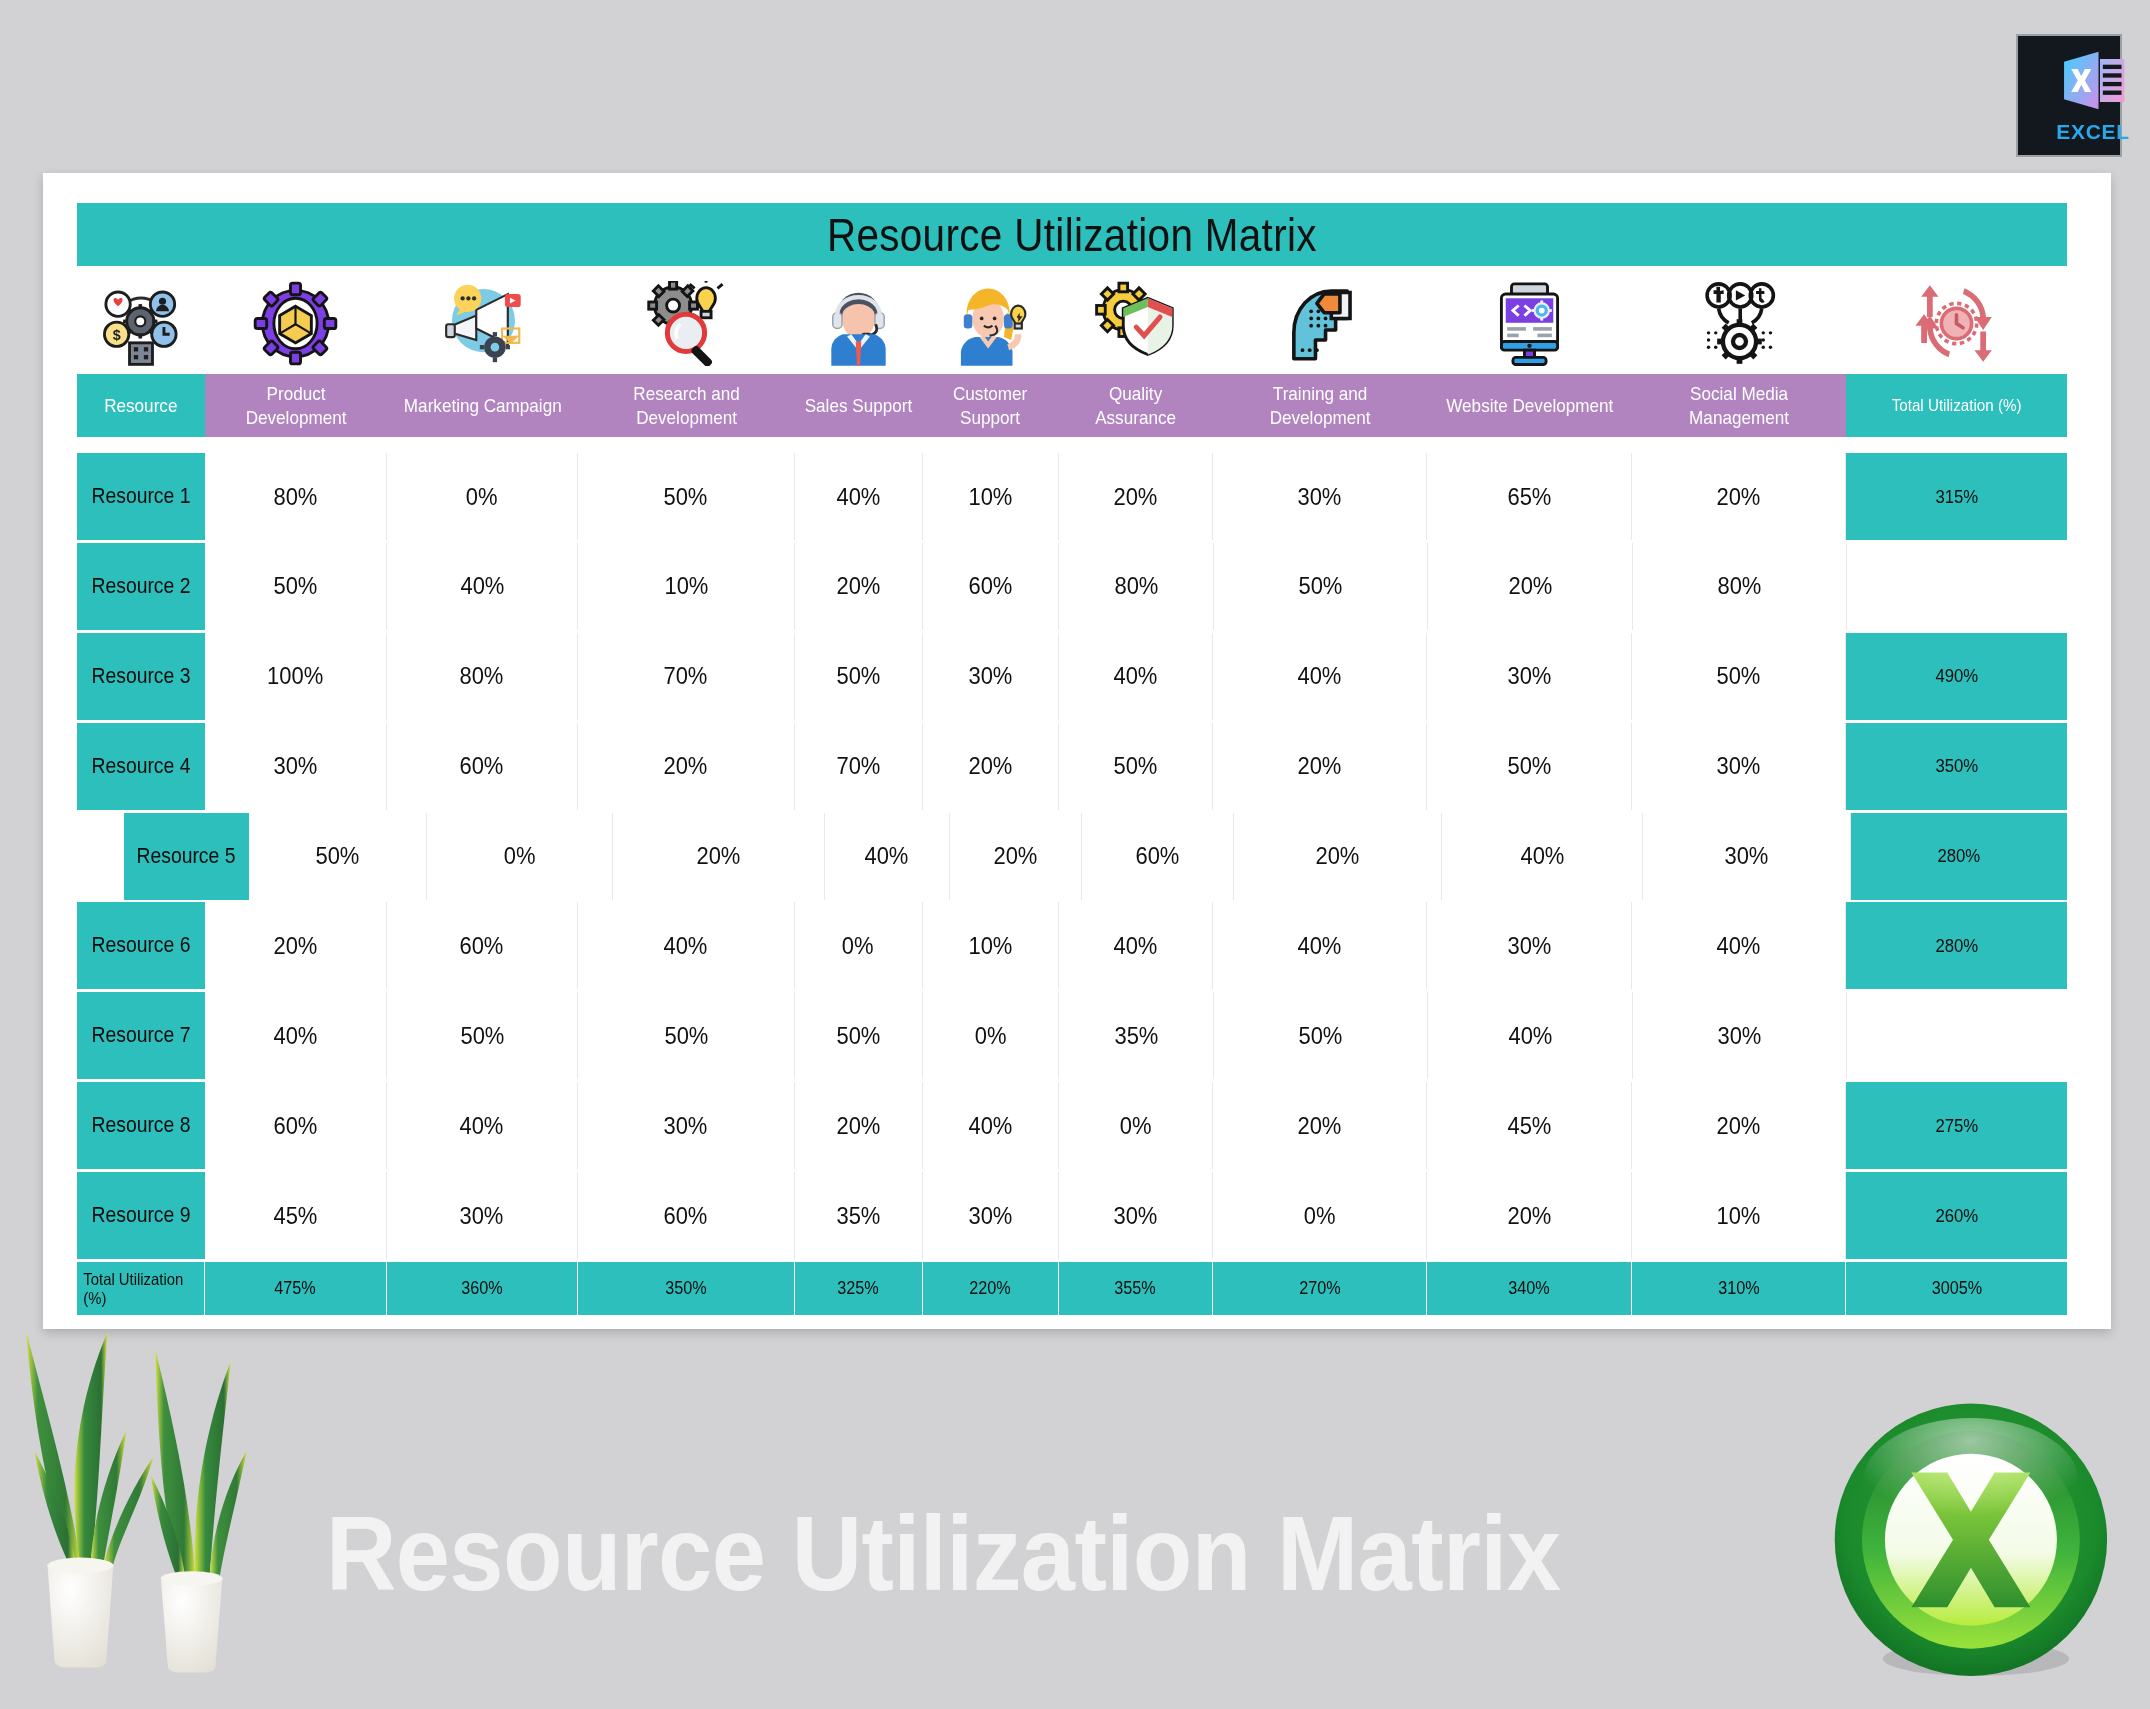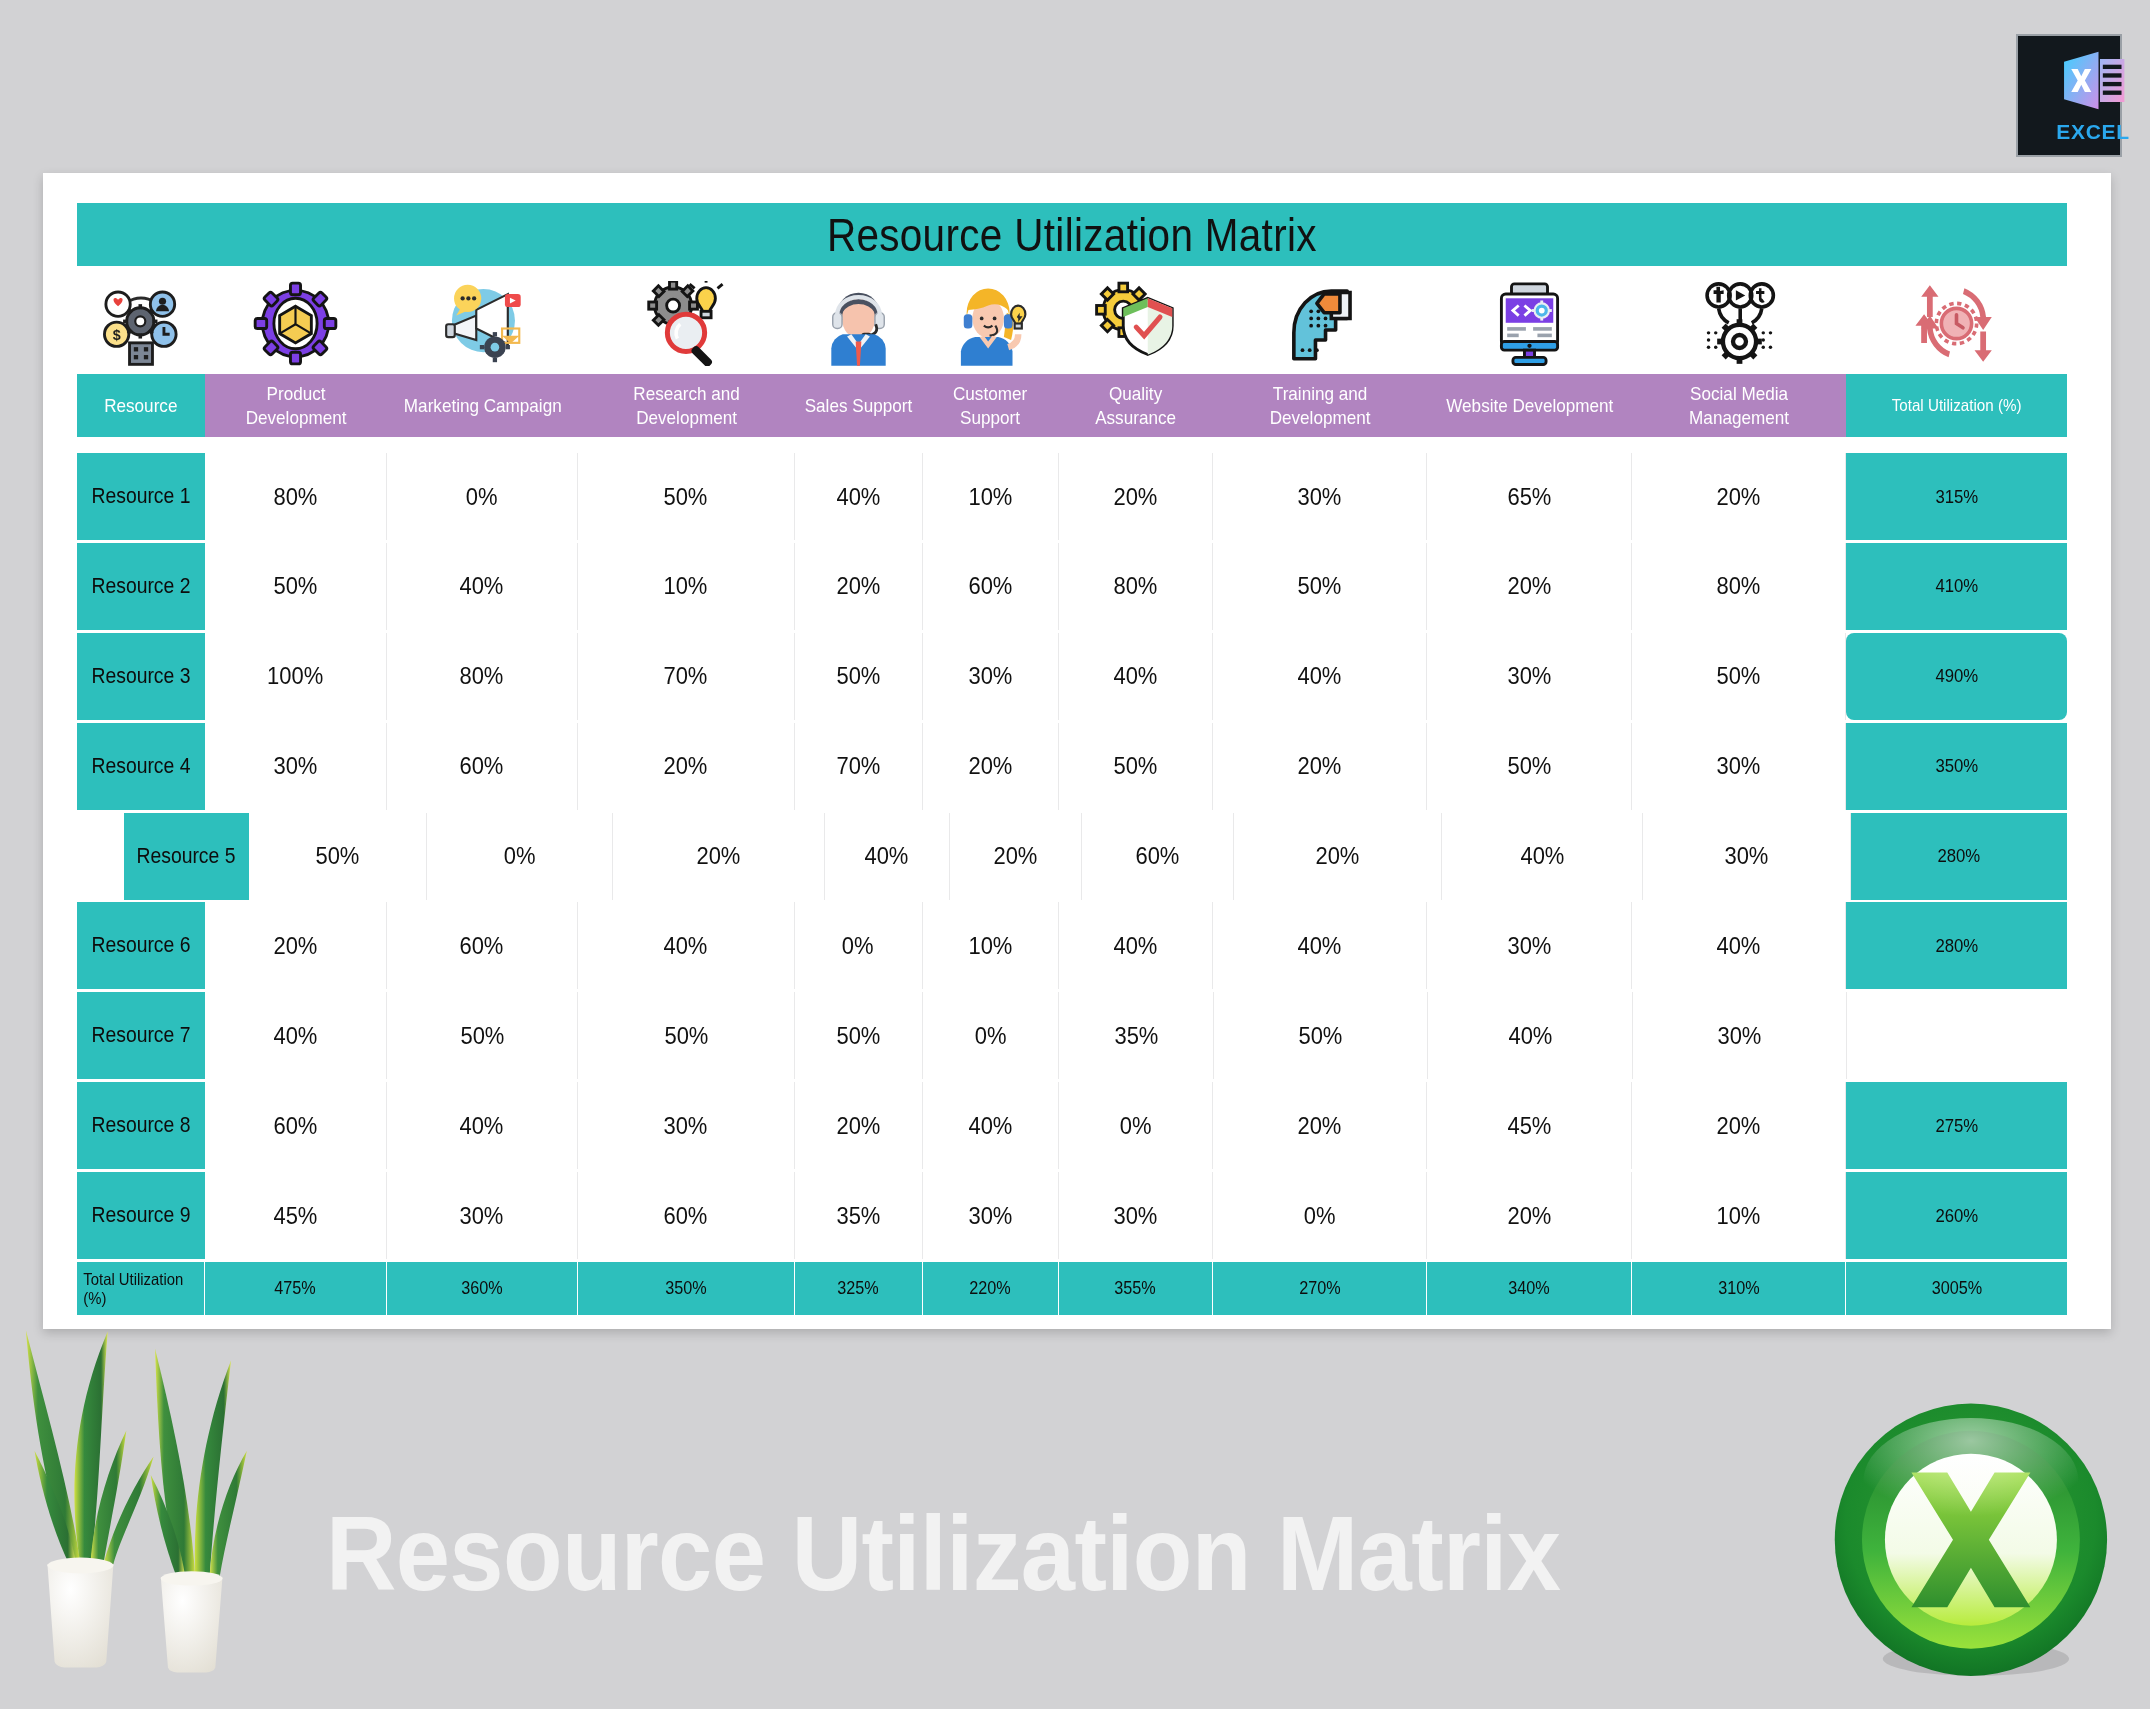--- a/index.html
+++ b/index.html
@@ -544,23 +544,20 @@
         </div>
         <div class="cell" style="width: 214px;">
           <span>50%</span>
         </div>
         <div class="cell" style="width: 205px;">
           <span>20%</span>
         </div>
         <div class="cell" style="width: 214px;">
           <span>80%</span>
         </div>
-        <div class="cell rowtotal" style="width: 221px;">
-          <span>410%</span>
-        </div>
       </div>
       <div class="row">
         <div class="cell rowhead" style="width: 128px;">
           <span>Resource 3</span>
         </div>
         <div class="cell" style="width: 182px;">
           <span>100%</span>
         </div>
         <div class="cell" style="width: 191px;">
           <span>80%</span>
@@ -579,21 +576,21 @@
         </div>
         <div class="cell" style="width: 214px;">
           <span>40%</span>
         </div>
         <div class="cell" style="width: 205px;">
           <span>30%</span>
         </div>
         <div class="cell" style="width: 214px;">
           <span>50%</span>
         </div>
-        <div class="cell rowtotal" style="width: 221px; border-radius: 8px;">
+        <div class="cell rowtotal" style="width: 221px;">
           <span>490%</span>
         </div>
       </div>
       <div class="row">
         <div class="cell rowhead" style="width: 128px;">
           <span>Resource 4</span>
         </div>
         <div class="cell" style="width: 182px;">
           <span>30%</span>
         </div>

